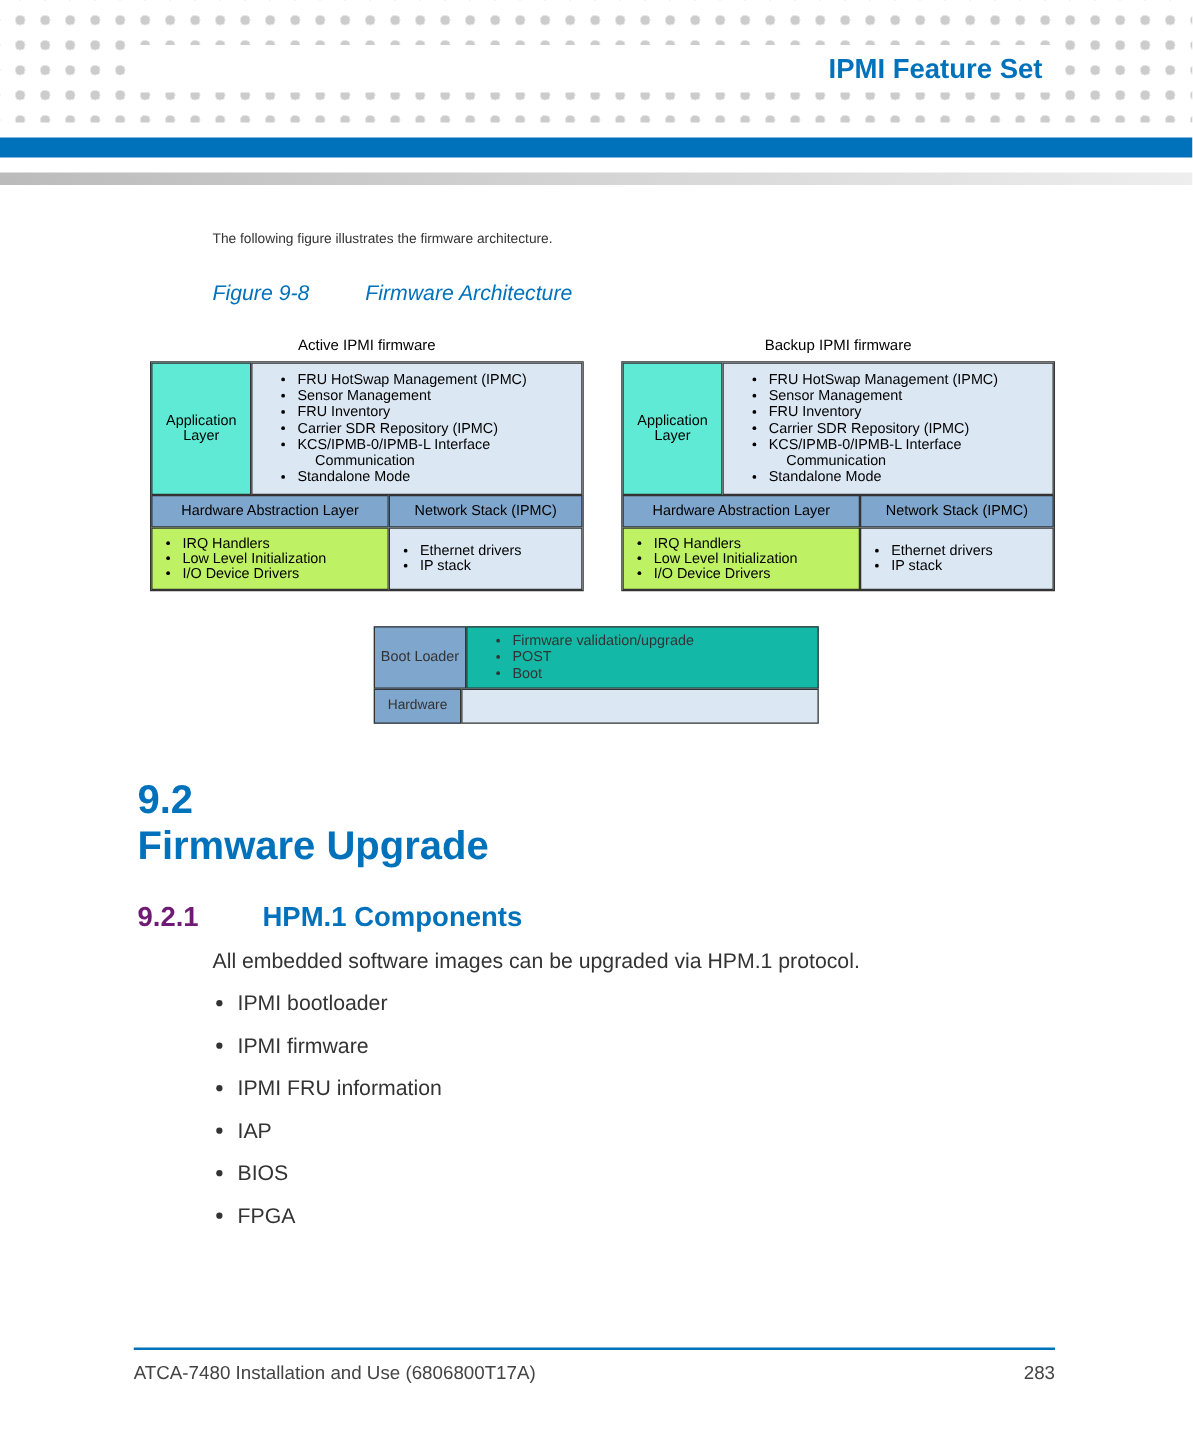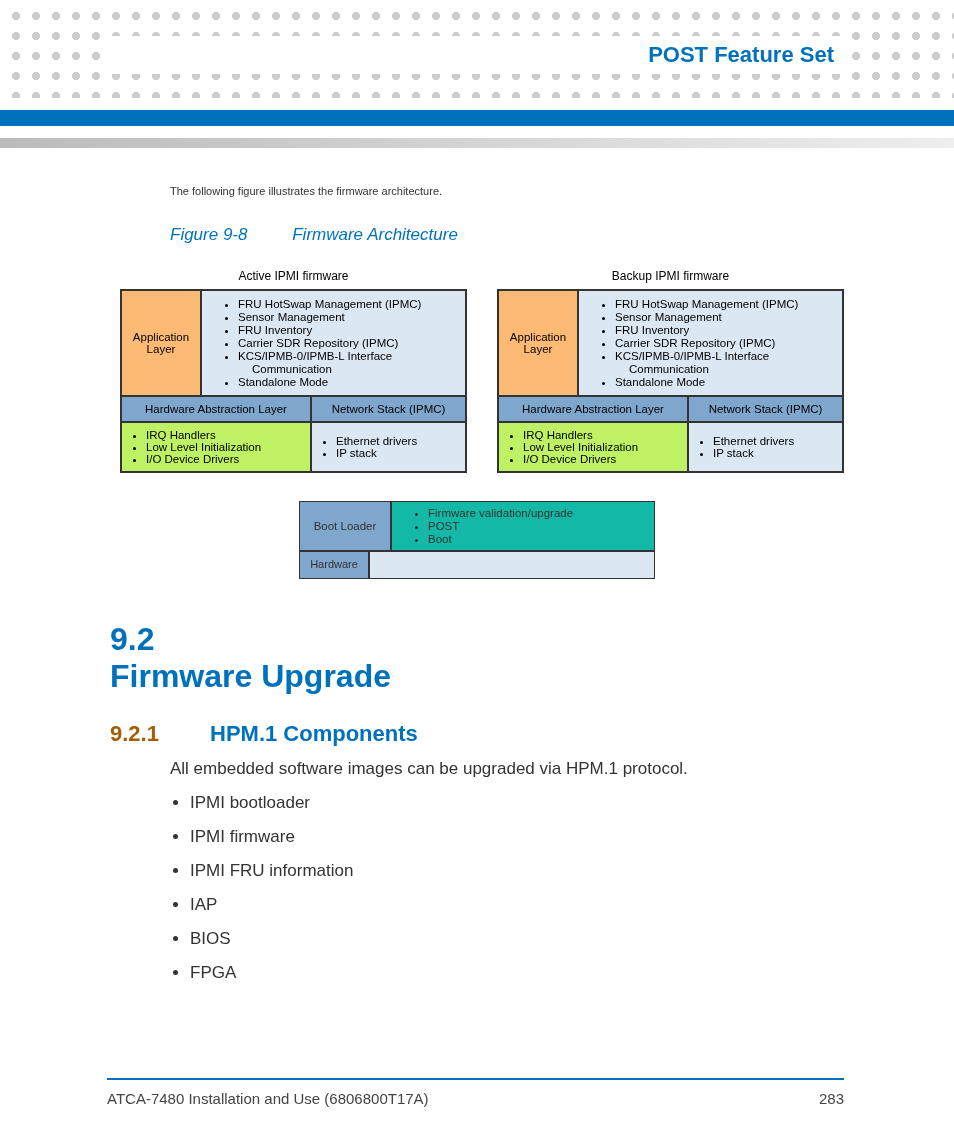--- a/index.html
+++ b/index.html
@@ -42,62 +42,62 @@
   .fig-caption .num { margin-right: 40px; }
 
   .diagram-row {
     display: flex; gap: 30px; justify-content: flex-start; margin-left: 10px;
   }
   .fw-block { width: 356px; }
   .fw-title { text-align: center; font-family: Arial, sans-serif; font-size: 12px; margin-bottom: 6px; color: #000; }
   .fw-table { border: 1px solid #333; width: 100%; font-family: Arial, sans-serif; font-size: 11.5px; color: #000; }
   .fw-row { display: flex; }
   .cell { border: 1px solid #333; padding: 6px 8px; }
-  .label-cell { background: #fdba74; width: 80px; display: flex; align-items: center; justify-content: center; text-align: center; font-size: 11.5px; }
+  .label-cell { background: #5eead4; width: 80px; display: flex; align-items: center; justify-content: center; text-align: center; font-size: 11.5px; }
   .list-cell { background: #dbe7f3; flex: 1; padding: 6px 4px 6px 24px; }
   .list-cell ul, .boot-list ul { list-style: disc; padding-left: 12px; }
   .list-cell li, .boot-list li { margin: 1px 0; }
   .indent { padding-left: 14px; list-style: none; }
   .hal-row .cell { background: #7fa6cc; text-align: center; padding: 6px 4px; }
   .hal-left { width: 190px; }
   .hal-right { flex: 1; }
   .bottom-row { display: flex; }
   .bottom-left { background: #bef264; width: 190px; padding: 6px 4px 6px 24px; border: 1px solid #333; }
   .bottom-right { background: #dbe7f3; flex: 1; padding: 6px 16px 6px 24px; border: 1px solid #333; display:flex; align-items:center; }
 
   .boot-block { width: 356px; margin: 28px auto 0 auto; font-family: Arial, sans-serif; font-size: 11.5px; }
   .boot-row { display: flex; }
-  .boot-label { background: #7fa6cc; width: 92px; border: 1px solid #333; display: flex; align-items: center; justify-content: center; text-align: center; }
+  .boot-label { background: #7fa6cc; width: 74px; border: 1px solid #333; display: flex; align-items: center; justify-content: center; text-align: center; }
   .boot-list { background: #14b8a6; flex: 1; border: 1px solid #333; padding: 4px 4px 4px 24px; }
   .hw-row { display: flex; }
   .hw-label { background: #7fa6cc; width: 70px; border: 1px solid #333; text-align: center; padding: 6px 2px; font-size:11px; }
   .hw-body { background: #dbe7f3; flex: 1; border: 1px solid #333; height: 28px; }
 
   .section-head { display: flex; align-items: baseline; margin-top: 42px; flex-direction: column; }
   .sec-num { color: #0072bc; font-weight: 700; font-size: 32px; width: 100px; }
   .sec-title { color: #0072bc; font-weight: 700; font-size: 32px; }
   .subsec-head { display: flex; align-items: baseline; margin-top: 26px; margin-bottom: 12px; }
-  .sub-num { color: #a16207; font-weight: 700; font-size: 22px; width: 100px; }
+  .sub-num { color: #701a75; font-weight: 700; font-size: 22px; width: 100px; }
   .sub-title { color: #0072bc; font-weight: 700; font-size: 22px; }
   .body-text { font-size: 17px; margin-left: 60px; margin-bottom: 14px; }
   ul.body-list { margin-left: 80px; font-size: 17px; }
   ul.body-list li { margin: 14px 0; list-style: disc; }
 
   .footer {
     position: absolute; bottom: 38px; left: 107px; right: 110px;
     border-top: 2px solid #0072bc; padding-top: 10px;
     display: flex; justify-content: space-between; font-size: 15px; color: #444;
   }
 </style>
 </head>
 <body>
 
 <div class="dot-band"></div>
 <div class="dot-mask"></div>
-<div class="header-title">POST Feature Set</div>
+<div class="header-title">IPMI Feature Set</div>
 <div class="blue-rule"></div>
 <div class="grey-rule"></div>
 
 <div class="content">
 
   <p class="intro">The following figure illustrates the firmware architecture.</p>
 
   <p class="fig-caption">
     <span class="num">Figure 9-8</span>
     <span>Firmware Architecture</span>

